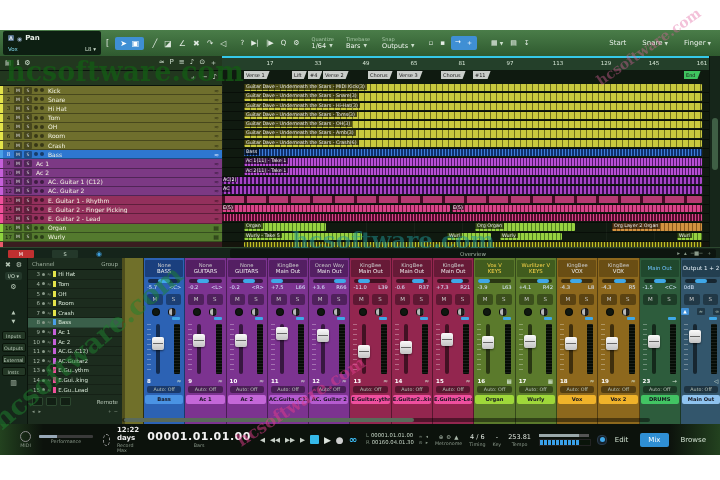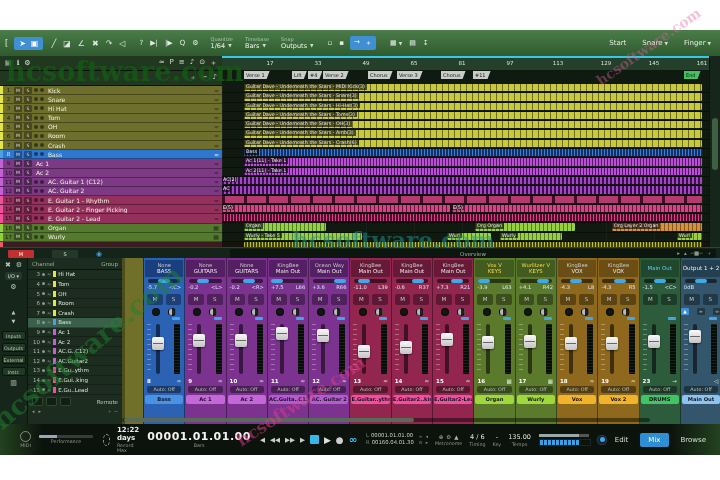--- a/index.html
+++ b/index.html
@@ -159,20 +159,31 @@
   
   .wm{position:absolute;font-family:"DejaVu Serif",serif;font-weight:bold;pointer-events:none;z-index:60;white-space:nowrap;}
 </style>
 </head>
 <body>
 
 <div class="page">
 <div id="app">
 
   <div class="toolbar">
+    <div class="param">
+      <div class="prow1">
+        <span class="pbadge">A</span>
+        <span class="pico">◉</span>
+        <span>Pan</span>
+      </div>
+      <div class="prow2">
+        <span>Vox</span>
+        <span class="pval"><span>L8</span> ▾</span>
+      </div>
+    </div>
     <span class="tbr" style="margin-left:5px">[</span>
     <div class="toolsel">
       <span>➤</span>
       <span>▣</span>
     </div>
     <div class="tools">
       <span class="tbr">╱</span>
       <span class="tbr">◪</span>
       <span class="tbr">∠</span>
       <span class="tbr">✖</span>
@@ -1242,21 +1253,21 @@
     </div>
     <div class="tcol" style="margin-left:7px">
       <span class="tval">4 / 6</span>
       <span class="tlab">Timing</span>
     </div>
     <div class="tcol" style="margin-left:7px">
       <span class="tval">-</span>
       <span class="tlab">Key</span>
     </div>
     <div class="tcol" style="margin-left:7px">
-      <span class="tval">135.00</span>
+      <span class="tval">253.81</span>
       <span class="tlab">Tempo</span>
     </div>
     <div class="meterbars" style="margin-left:8px">
       <div class="mbar1"></div>
           <div class="mbar2"></div>
     </div>
     <div class="toggle" style="margin-left:6px"></div>
     <div class="tpages">
       <span class="tpage">Edit</span>
       <span class="tpage act">Mix</span>

